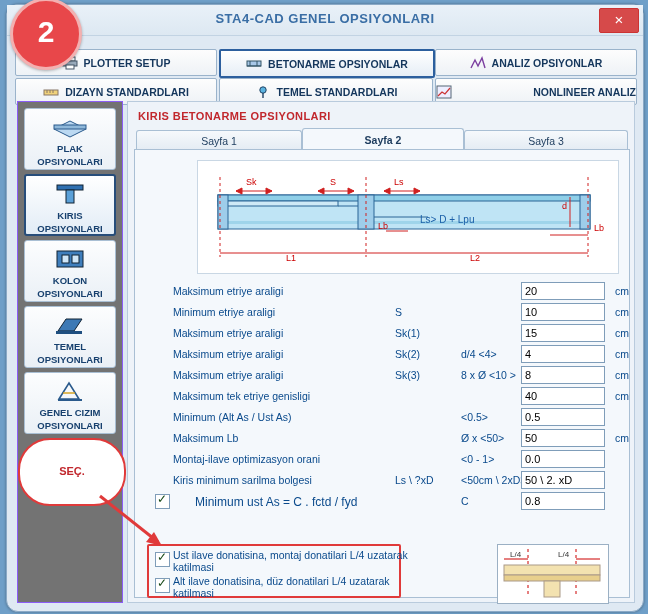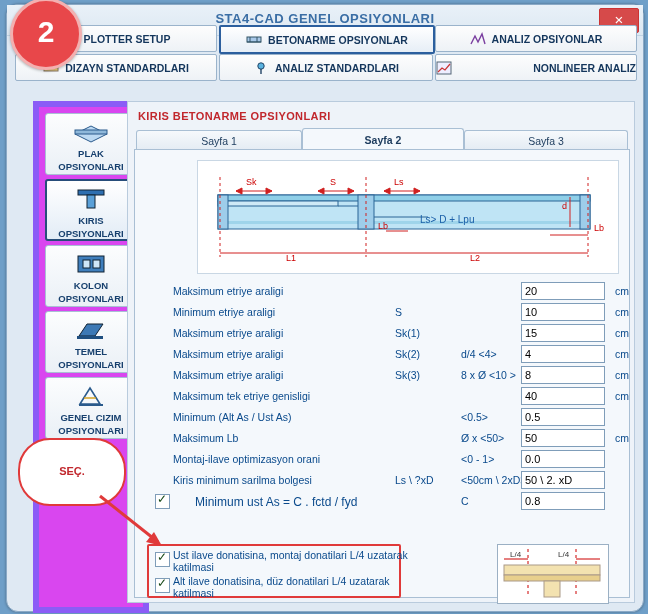--- a/index.html
+++ b/index.html
@@ -25,21 +25,21 @@
   .titlebar .title{
     position:absolute;left:0;right:0;top:6px;text-align:center;
     font-size:13px;color:#3a6ea5;font-weight:bold;letter-spacing:.5px;
   }
   .closebtn{
     position:absolute;right:4px;top:3px;width:38px;height:23px;
     background:#d64a4a;border:1px solid #c33;border-radius:2px;
     color:#fff;font-size:15px;line-height:21px;text-align:center;cursor:pointer;
   }
   .tabrow{
-    position:absolute;left:8px;top:20px;width:620px;height:58px;
+    position:absolute;left:8px;top:44px;width:620px;height:58px;
   }
   .topbtn{
     position:absolute;height:25px;
     background:linear-gradient(#fdfdfd,#eef2f6);
     border:1px solid #9ab3cb;border-radius:2px;
     font-size:10.5px;font-weight:bold;color:#14365c;
     display:flex;align-items:center;justify-content:center;gap:6px;
     cursor:pointer;
   }
   .topbtn.active{
@@ -48,22 +48,22 @@
   }
   .topbtn .ico{display:inline-block;width:16px;height:14px;flex:0 0 16px;}
   .b1{left:0;top:0;width:200px;}
   .b2{left:204px;top:0;width:212px;}
   .b3{left:420px;top:0;width:200px;}
   .b4{left:0;top:29px;width:200px;}
   .b5{left:204px;top:29px;width:212px;}
   .b6{left:420px;top:29px;width:200px;justify-content:space-between;}
 
   .leftbar{
-    position:absolute;left:26px;top:96px;width:104px;height:500px;
-    background:#d946ef;border:6px solid #8b5cf6;
+    position:absolute;left:10px;top:96px;width:104px;height:500px;
+    background:#737373;border:1px solid #8b5cf6;
   }
   .lbtn{
     position:absolute;left:6px;width:92px;height:62px;
     background:linear-gradient(#fcfdfe,#eaf0f6);
     border:1px solid #a9bfd4;border-radius:3px;
     font-size:9.5px;font-weight:bold;color:#17406e;text-align:center;
     padding-top:4px;box-sizing:border-box;cursor:pointer;
   }
   .lbtn.sel{border:2px solid #274d7a;background:linear-gradient(#ffffff,#e2ecf6);}
   .lbtn .lbl{line-height:11px;margin-top:2px;}
@@ -202,21 +202,21 @@
       <span>DIZAYN STANDARDLARI</span>
     </div>
 
     <div class="topbtn b5">
       <span class="ico">
         <svg width="16" height="14" viewBox="0 0 16 14">
             <circle cx="8" cy="5" r="3.2" fill="#5ab3e0" stroke="#246"></circle>
             <line x1="8" y1="8" x2="8" y2="13" stroke="#246" stroke-width="1.4"></line>
           </svg>
       </span>
-      <span>ANALIZ STANDARDLARI</span>
+      <span>TEMEL STANDARDLARI</span>
     </div>
 
     <div class="topbtn b6">
       <span class="ico">
         <svg width="16" height="14" viewBox="0 0 16 14">
             <rect x="1" y="1" width="14" height="12" fill="#eef" stroke="#567"></rect>
             <polyline points="2,11 6,7 9,9 14,3" fill="none" stroke="#c33" stroke-width="1.2"></polyline>
           </svg>
       </span>
       <span>NONLINEER ANALIZ</span>

